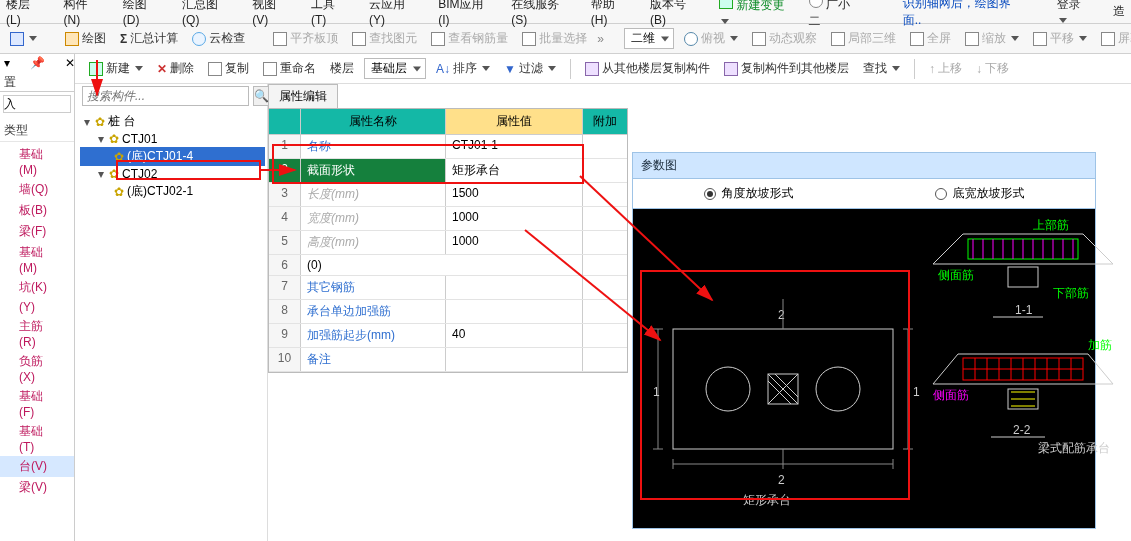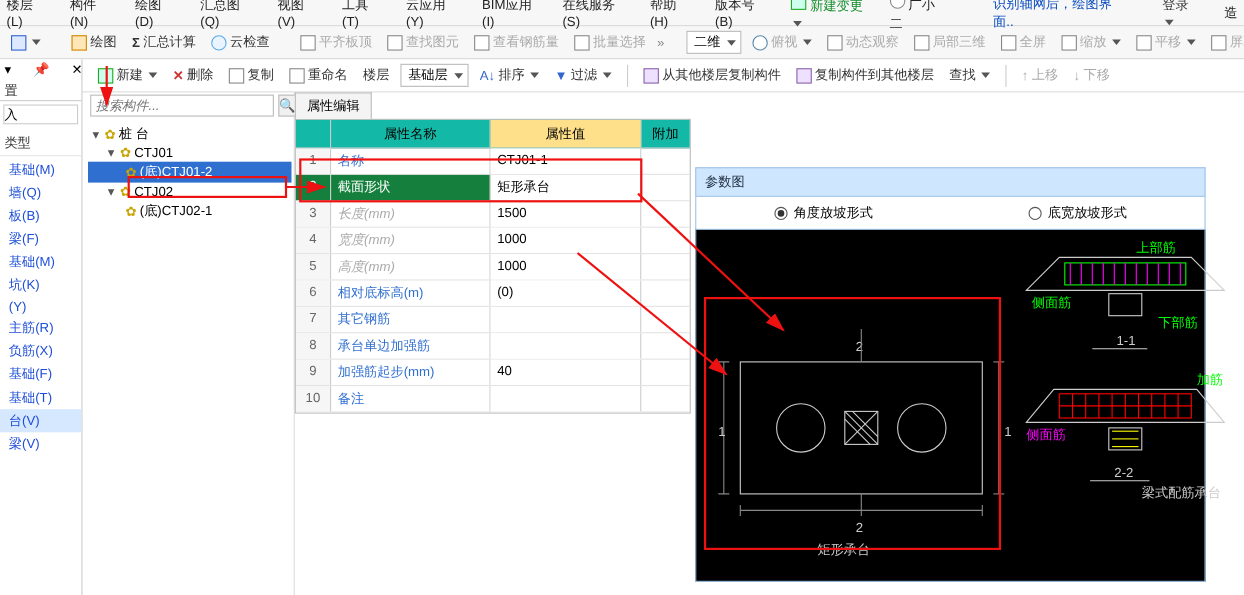--- a/index.html
+++ b/index.html
@@ -31,21 +31,21 @@
 
   
   .toolbar2 { display: flex; align-items: center; height: 30px; padding-left: 85px; gap: 6px; border-bottom: 1px solid #ddd; background: #fff; white-space: nowrap; }
 
   
   .left-dock { position: absolute; left:0; top:54px; width:75px; height:487px; border-right:1px solid #ccc; background:#fff; }
   .left-dock .title { height:20px; border-bottom:1px solid #ccc; padding:2px 4px; color:#333; }
   .left-dock .input { margin:3px; border:1px solid #ccc; height:18px; }
   .left-dock .cat-h { padding:6px 4px 2px 4px; color:#333; border-bottom:1px solid #e6e6e6; }
   .left-dock .list { padding: 2px 0; }
-  .left-dock .li { padding: 2px 8px; color:#1d4ed8; }
+  .left-dock .li { padding: 2px 19px; color:#be185d; }
   .left-dock .li.sel { background:#d6e8ff; }
 
   
   .tree-panel { position:absolute; left:78px; top:84px; width:190px; height:457px; border-right:1px solid #ddd; }
   .search-row { display:flex; gap:4px; padding:2px 4px; }
   .search-row input { flex:1; height:20px; border:1px solid #bbb; padding:0 4px; font-style: italic; color:#888; }
   .search-row .sbtn { width:24px; height:20px; border:1px solid #bbb; background:#f0f0f0; display:flex; align-items:center; justify-content:center; }
   .tree { padding:4px 2px; position: relative; }
   .tnode { padding:1px 0 1px 2px; display:flex; align-items:center; gap:3px; }
   .tnode .tg { width:10px; text-align:center; color:#555; }
@@ -283,21 +283,21 @@
         <span class="gear">✿</span>
         <span>桩 台</span>
       </div>
     <div class="tnode d1">
         <span class="tg">▾</span>
         <span class="gear">✿</span>
         <span>CTJ01</span>
       </div>
     <div class="tnode d2 sel">
         <span class="gear">✿</span>
-        <span>(底)CTJ01-2</span>
+        <span>(底)CTJ01-4</span>
       </div>
     <div class="tnode d1">
         <span class="tg">▾</span>
         <span class="gear">✿</span>
         <span>CTJ02</span>
       </div>
     <div class="tnode d2">
         <span class="gear">✿</span>
         <span>(底)CTJ02-1</span>
       </div>
@@ -339,21 +339,20 @@
           <div class="col-ext"></div>
         </div>
         <div class="pg-row dim">
           <div class="col-n">5</div>
           <div class="col-name">高度(mm)</div>
           <div class="col-val">1000</div>
           <div class="col-ext"></div>
         </div>
         <div class="pg-row">
           <div class="col-n">6</div>
-          <div class="col-name">相对底标高(m)</div>
           <div class="col-val">(0)</div>
           <div class="col-ext"></div>
         </div>
         <div class="pg-row">
           <div class="col-n">7</div>
           <div class="col-name">其它钢筋</div>
           <div class="col-val"></div>
           <div class="col-ext"></div>
         </div>
         <div class="pg-row">

